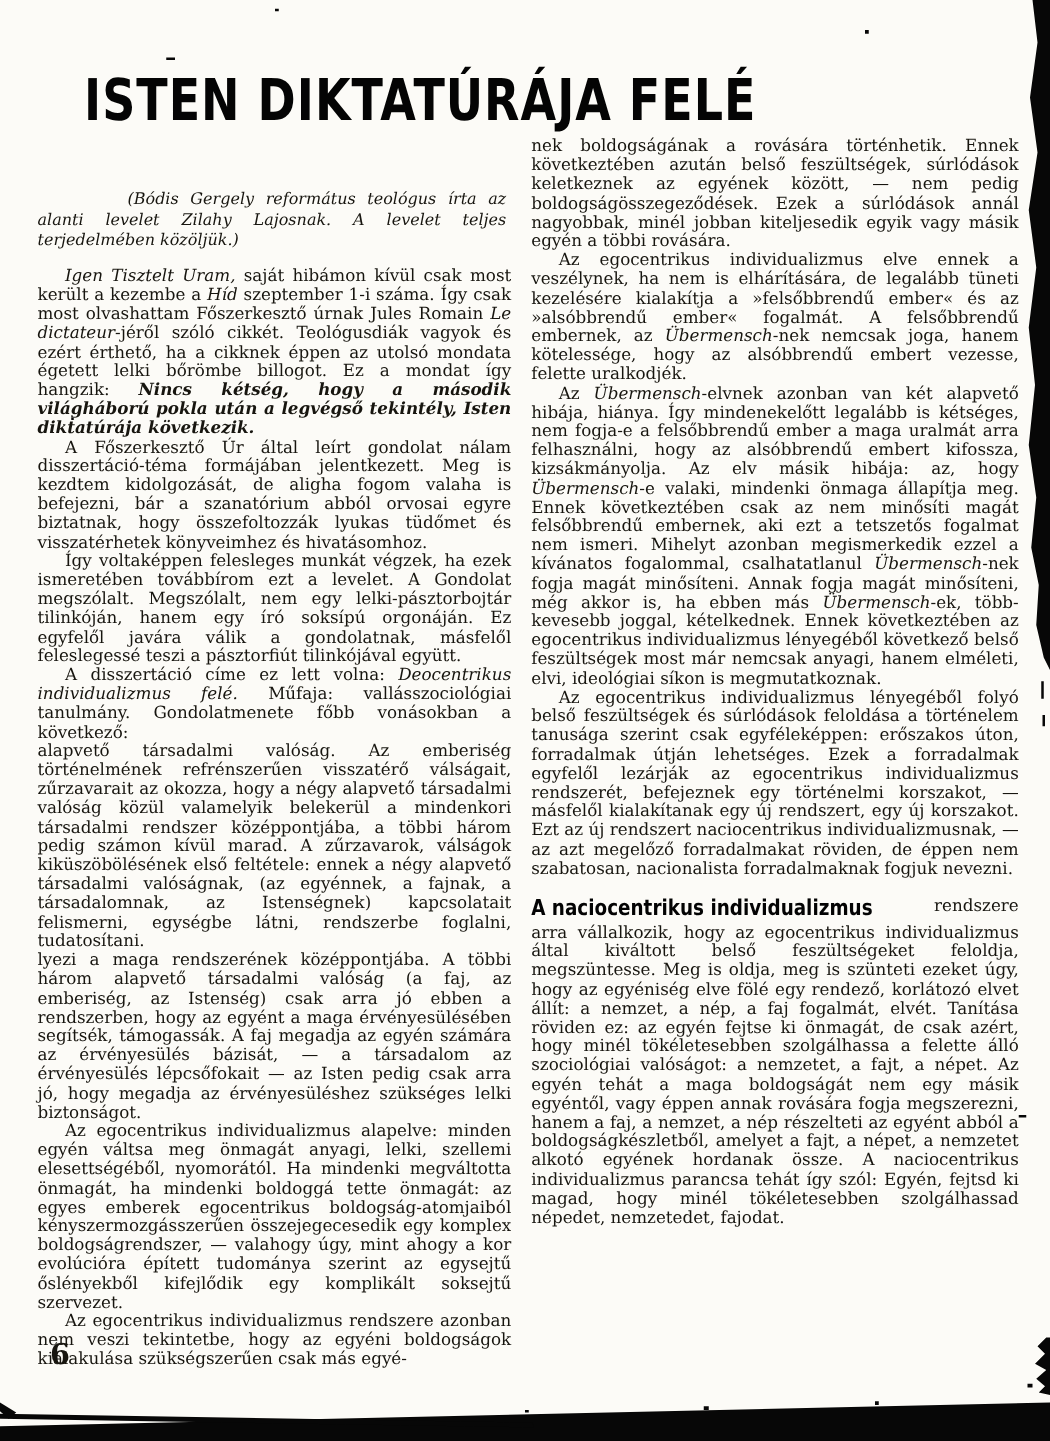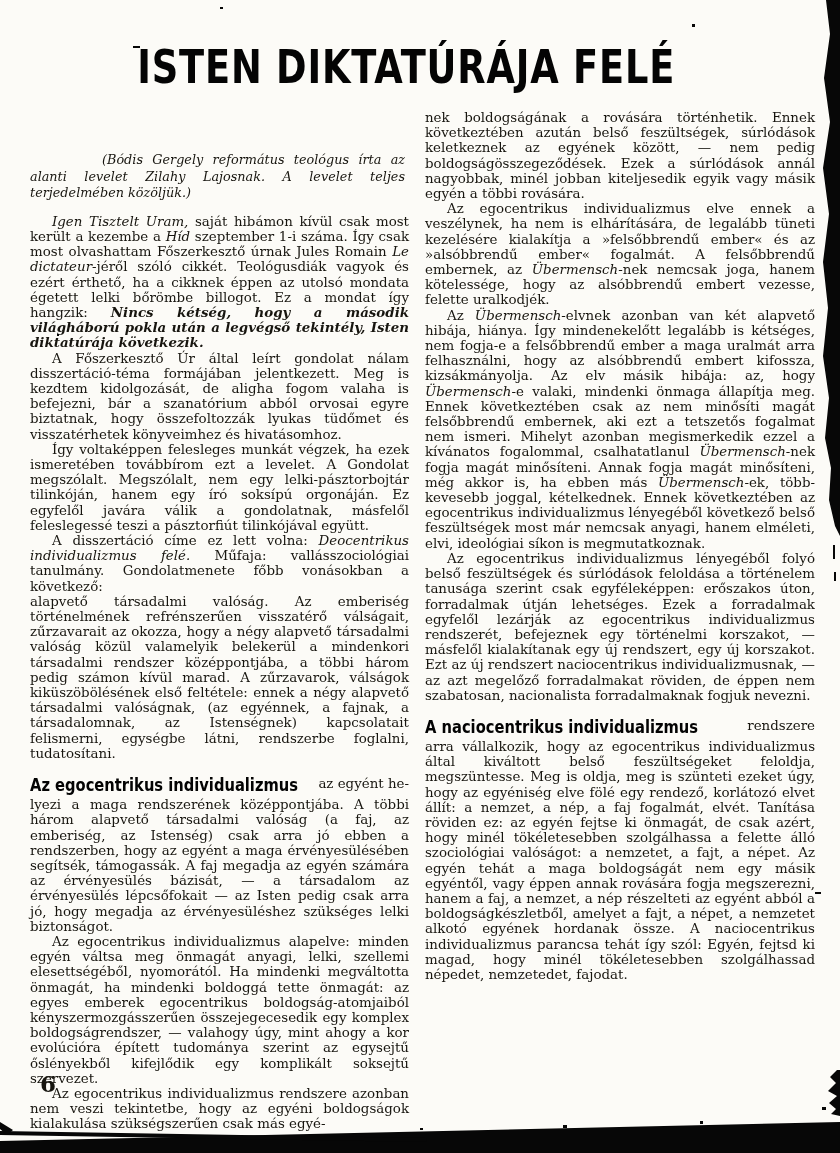--- a/index.html
+++ b/index.html
@@ -1,21 +1,21 @@
 <!DOCTYPE html>
 <html lang="hu"><head>
 <meta charset="utf-8">
 <style>
   html,body{margin:0;padding:0;background:#777;}
   .page{
     position:relative;width:840px;height:1153px;margin:0 auto;
     background:#fcfbf7;color:#17150f;overflow:hidden;
     font-family:"DejaVu Serif",serif;
   }
-  .masthead{position:absolute;top:40px;left:0;width:812px;text-align:center;}
+  .masthead{position:absolute;top:53px;left:0;width:812px;}
   .title{font-family:"DejaVu Sans",sans-serif;font-weight:bold;font-size:46px;color:#040404;}
   .title-inner{display:inline-block;transform:scaleX(.8);transform-origin:center;white-space:nowrap;letter-spacing:1px;}
   .byline{margin-top:7px;font-family:"DejaVu Sans",sans-serif;font-weight:bold;font-size:12.5px;letter-spacing:3.5px;color:#080808;}
   .col{position:absolute;text-align:justify;font-size:13.4px;line-height:15.2px;}
   .col-left{left:30px;top:146px;width:379px;}
   .col-right{left:425px;top:110px;width:390px;}
   .col p{margin:0;text-indent:22px;}
   .col p.noindent{text-indent:0;}
   .col p.note{font-style:italic;font-size:12.8px;line-height:16.6px;text-indent:72px;margin:6px 4px 12px 0;}
   .i{font-style:italic;margin-top:24px;}
@@ -41,24 +41,20 @@
     </div>
   </div>
 
   <div class="col col-left">
     <p class="note">(Bódis Gergely református teológus írta az alanti levelet Zilahy Lajosnak. A levelet teljes terjedelmében közöljük.)</p>
     <p><span class="i">Igen Tisztelt Uram,</span><span> saját hibámon kívül csak most került a kezembe a </span><span class="i">Híd</span><span> szeptember 1-i száma. Így csak most olvashattam Főszerkesztő úrnak Jules Romain </span><span class="i">Le dictateur</span><span>-jéről szóló cikkét. Teológusdiák vagyok és ezért érthető, ha a cikknek éppen az utolsó mondata égetett lelki bőrömbe billogot. Ez a mondat így hangzik: </span><span class="bi">Nincs kétség, hogy a második világháború pokla után a legvégső tekintély, Isten diktatúrája következik.</span></p>
     <p>A Főszerkesztő Úr által leírt gondolat nálam disszertáció-téma formájában jelentkezett. Meg is kezdtem kidolgozását, de aligha fogom valaha is befejezni, bár a szanatórium abból orvosai egyre biztatnak, hogy összefoltozzák lyukas tüdőmet és visszatérhetek könyveimhez és hivatásomhoz.</p>
     <p>Így voltaképpen felesleges munkát végzek, ha ezek ismeretében továbbírom ezt a levelet. A Gondolat megszólalt. Megszólalt, nem egy lelki-pásztorbojtár tilinkóján, hanem egy író soksípú orgonáján. Ez egyfelől javára válik a gondolatnak, másfelől feleslegessé teszi a pásztorfiút tilinkójával együtt.</p>
     <p><span>A disszertáció címe ez lett volna: </span><span class="i">Deocentrikus individualizmus felé.</span><span> Műfaja: vallásszociológiai tanulmány. Gondolatmenete főbb vonásokban a következő:</span></p>
     <p class="noindent">alapvető társadalmi valóság. Az emberiség történelmének refrénszerűen visszatérő válságait, zűrzavarait az okozza, hogy a négy alapvető társadalmi valóság közül valamelyik belekerül a mindenkori társadalmi rendszer középpontjába, a többi három pedig számon kívül marad. A zűrzavarok, válságok kiküszöbölésének első feltétele: ennek a négy alapvető társadalmi valóságnak, (az egyénnek, a fajnak, a társadalomnak, az Istenségnek) kapcsolatait felismerni, egységbe látni, rendszerbe foglalni, tudatosítani.</p>
-    <div class="hline">
-      <span class="hbold">Az egocentrikus individualizmus</span>
-      <span class="hcont">az egyént he-</span>
-    </div>
     <p class="noindent">lyezi a maga rendszerének középpontjába. A többi három alapvető társadalmi valóság (a faj, az emberiség, az Istenség) csak arra jó ebben a rendszerben, hogy az egyént a maga érvényesülésében segítsék, támogassák. A faj megadja az egyén számára az érvényesülés bázisát, — a társadalom az érvényesülés lépcsőfokait — az Isten pedig csak arra jó, hogy megadja az érvényesüléshez szükséges lelki biztonságot.</p>
     <p>Az egocentrikus individualizmus alapelve: minden egyén váltsa meg önmagát anyagi, lelki, szellemi elesettségéből, nyomorától. Ha mindenki megváltotta önmagát, ha mindenki boldoggá tette önmagát: az egyes emberek egocentrikus boldogság-atomjaiból kényszermozgásszerűen összejegecesedik egy komplex boldogságrendszer, — valahogy úgy, mint ahogy a kor evolúcióra épített tudománya szerint az egysejtű őslényekből kifejlődik egy komplikált soksejtű szervezet.</p>
     <p>Az egocentrikus individualizmus rendszere azonban nem veszi tekintetbe, hogy az egyéni boldogságok kialakulása szükségszerűen csak más egyé-</p>
   </div>
 
   <div class="col col-right">
     <p class="noindent">nek boldogságának a rovására történhetik. Ennek következtében azután belső feszültségek, súrlódások keletkeznek az egyének között, — nem pedig boldogságösszegeződések. Ezek a súrlódások annál nagyobbak, minél jobban kiteljesedik egyik vagy másik egyén a többi rovására.</p>
     <p><span>Az egocentrikus individualizmus elve ennek a veszélynek, ha nem is elhárítására, de legalább tüneti kezelésére kialakítja a »felsőbbrendű ember« és az »alsóbbrendű ember« fogalmát. A felsőbbrendű embernek, az </span><span class="i">Übermensch</span><span>-nek nemcsak joga, hanem kötelessége, hogy az alsóbbrendű embert vezesse, felette uralkodjék.</span></p>
     <p><span>Az </span><span class="i">Übermensch</span><span>-elvnek azonban van két alapvető hibája, hiánya. Így mindenekelőtt legalább is kétséges, nem fogja-e a felsőbbrendű ember a maga uralmát arra felhasználni, hogy az alsóbbrendű embert kifossza, kizsákmányolja. Az elv másik hibája: az, hogy </span><span class="i">Übermensch</span><span>-e valaki, mindenki önmaga állapítja meg. Ennek következtében csak az nem minősíti magát felsőbbrendű embernek, aki ezt a tetszetős fogalmat nem ismeri. Mihelyt azonban megismerkedik ezzel a kívánatos fogalommal, csalhatatlanul </span><span class="i">Übermensch</span><span>-nek fogja magát minősíteni. Annak fogja magát minősíteni, még akkor is, ha ebben más </span><span class="i">Übermensch</span><span>-ek, több-kevesebb joggal, kételkednek. Ennek következtében az egocentrikus individualizmus lényegéből következő belső feszültségek most már nemcsak anyagi, hanem elméleti, elvi, ideológiai síkon is megmutatkoznak.</span></p>
     <p>Az egocentrikus individualizmus lényegéből folyó belső feszültségek és súrlódások feloldása a történelem tanusága szerint csak egyféleképpen: erőszakos úton, forradalmak útján lehetséges. Ezek a forradalmak egyfelől lezárják az egocentrikus individualizmus rendszerét, befejeznek egy történelmi korszakot, — másfelől kialakítanak egy új rendszert, egy új korszakot. Ezt az új rendszert naciocentrikus individualizmusnak, — az azt megelőző forradalmakat röviden, de éppen nem szabatosan, nacionalista forradalmaknak fogjuk nevezni.</p>

